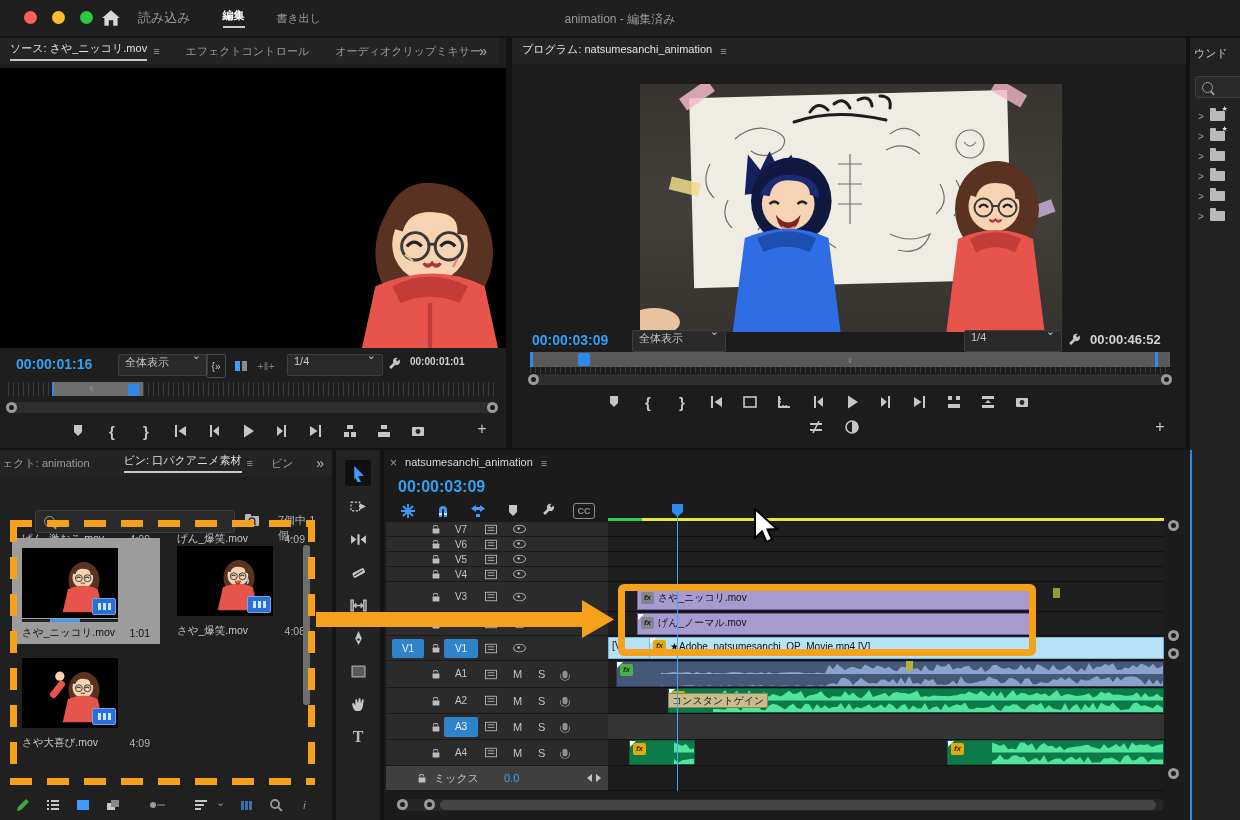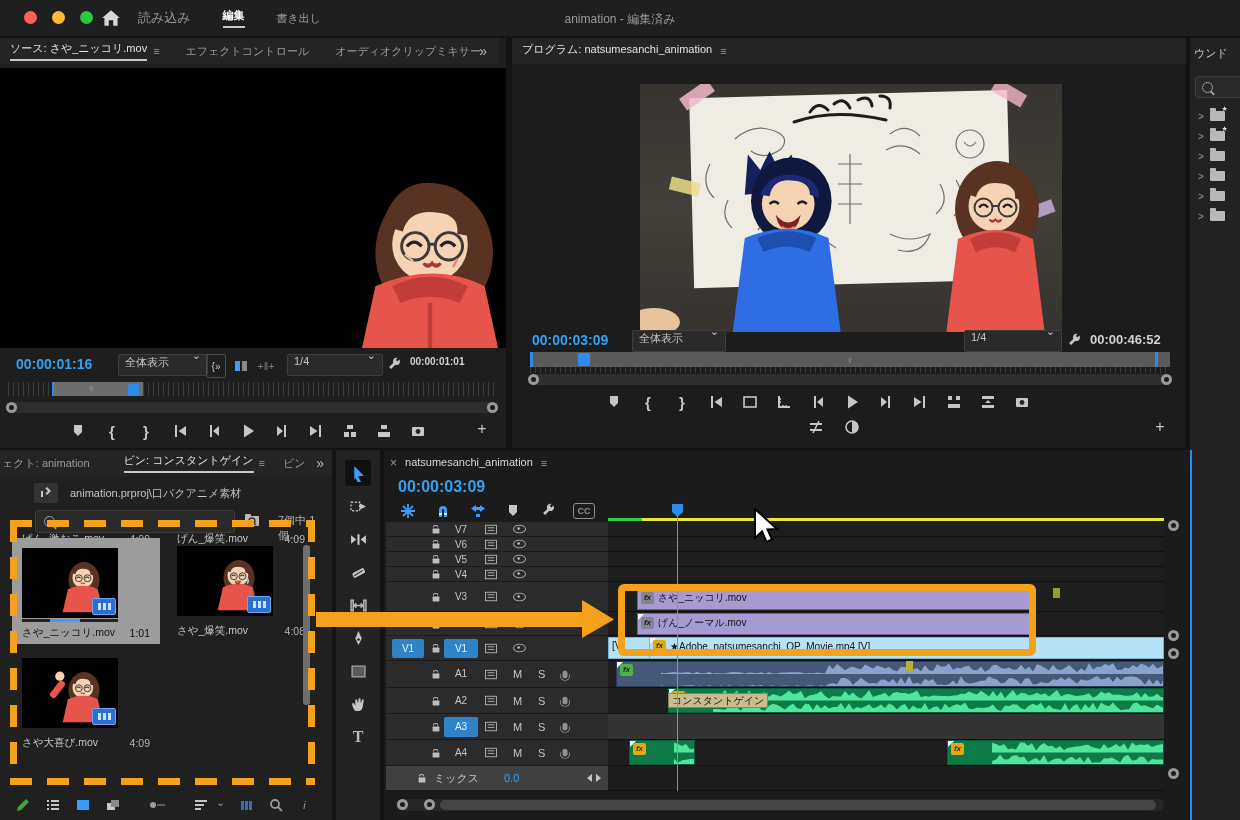--- a/index.html
+++ b/index.html
@@ -395,32 +395,24 @@
         <div class="flex" style="height: 20px; gap: 6px; padding-left: 8px;">
           <span style="color: rgb(154, 154, 154); font-size: 10px;">&gt;</span>
           <span class="folder"></span>
         </div>
       </div>
   </div>
 
   <div class="panel" style="left:0;top:450px;width:332px;height:370px;background:#202020;">
     <div class="abs flex" style="left:0;top:0;width:332px;height:26px;background:#242424;">
       <span class="tab" style="margin-left:2px;">ェクト: animation</span>
-      <span class="tab active" style="margin-left:34px;font-size:11px;">ビン: コンスタントゲイン</span>
+      <span class="tab active" style="margin-left:34px;font-size:11px;">ビン: 口パクアニメ素材</span>
       <span style="margin-left:5px;color:#9a9a9a;">≡</span>
       <span class="tab" style="margin-left:18px;">ビン</span>
       <span style="position:absolute;right:8px;color:#bdbdbd;font-size:14px;">»</span>
-    </div>
-    <div class="abs flex" style="left:0;top:30px;width:332px;height:26px;">
-      <span class="tbtn" style="width:24px;height:20px;background:#333;border-radius:2px;margin-left:34px;">
-          <svg viewBox="0 0 16 16">
-            <path d="M3 12V6h7l-2.5-2.5L9 2l4 4-4 4-1.5-1.5L10 6H5v6z" fill="#c6c6c6" transform="scale(1,1)"></path>
-          </svg>
-        </span>
-      <span style="margin-left:12px;color:#c4c4c4;">animation.prproj\口パクアニメ素材</span>
     </div>
     <div class="abs flex" style="left:35px;top:60px;width:190px;height:21px;background:#2a2a2a;border:1px solid #3d3d3d;border-radius:3px;padding-left:8px;gap:6px;">
       <span class="mag"></span>
       </div>
     <span class="tbtn" style="position:absolute;left:240px;top:59px;width:24px;">
         <svg viewBox="0 0 16 16">
           <rect x="1" y="4" width="14" height="10" rx="1" fill="#b9b9b9"></rect>
           <rect x="1" y="2" width="6" height="3" rx="1" fill="#b9b9b9"></rect>
           <circle cx="8" cy="9" r="3" fill="none" stroke="#333" stroke-width="1.4"></circle>
           <path d="M10 11l2 2" stroke="#333" stroke-width="1.4"></path>

